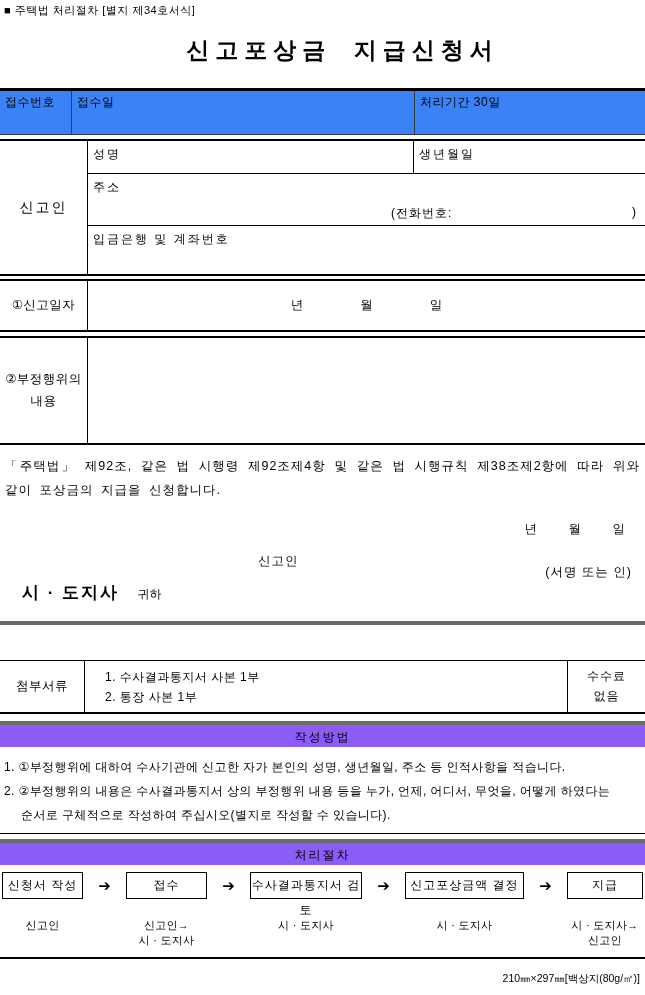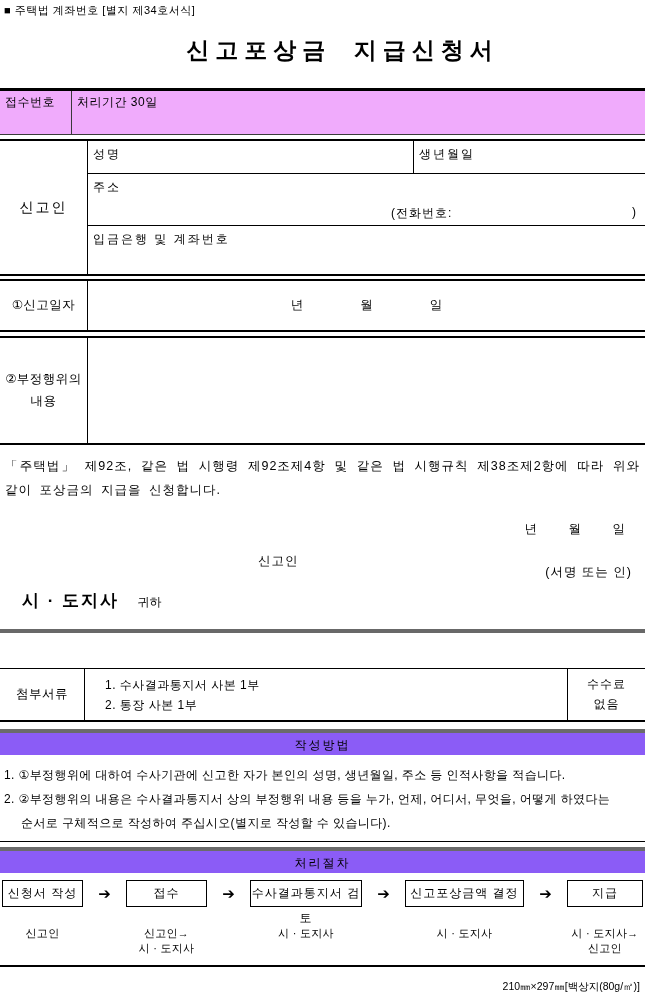--- a/index.html
+++ b/index.html
@@ -8,21 +8,21 @@
     width:645px; height:995px; overflow:hidden; position:relative;
     font-family:"Liberation Sans","DejaVu Sans",sans-serif; color:#000;
   }
   .form-ref { padding:3px 0 0 4px; font-size:11px; letter-spacing:0.5px; }
   .title {
     margin-top:17px; text-align:center; font-size:23px; font-weight:bold;
     letter-spacing:6px; word-spacing:10px;margin-left:40px;
   }
   
   .receipt {
-    margin-top:22px; height:47px; background:#f0abfc;
+    margin-top:22px; height:47px; background:#3b82f6;
     border-top:3px solid #000; border-bottom:1px solid #3a3a3a;
     display:flex; align-items:stretch;
   }
   .receipt .cell { font-size:12px; padding:3px 5px; letter-spacing:0.5px; }
   .receipt .c1 { width:72px; border-right:1px solid #3a3a3a; }
   .receipt .c2 { flex:1; border-right:1px solid #3a3a3a; }
   .receipt .c3 { width:230px; }
   
   .applicant {
     margin-top:4px; border-top:2px solid #000; border-bottom:2px solid #000;
@@ -63,21 +63,21 @@
   
   .decl-body {
     margin-top:9px; padding:0 5px; font-size:12.5px; line-height:24px;
     text-align:justify; word-break:keep-all; letter-spacing:1px; word-spacing:3px;
   }
   .decl-date { margin-top:19px; text-align:right; padding-right:20px; font-size:12.5px; }
   .decl-date span { margin-left:28px; }
   .signer-row { margin-top:13px; position:relative; height:30px; font-size:12.5px; }
   .signer-name { position:absolute; left:258px; top:2px; letter-spacing:1px; }
   .sign-note { position:absolute; right:13px; top:13px; letter-spacing:1px; }
-  .addressee-row { margin-top:8px; padding-left:22px; height:24px; }
+  .addressee-row { padding-left:22px; height:24px; }
   .addressee { font-size:17px; font-weight:bold; letter-spacing:2px; }
   .honorific { font-size:12px; margin-left:14px; }
   .separator { margin-top:16px; height:4px; background:#686868; }
   
   .attach {
     margin-top:35px; border-top:1px solid #000; border-bottom:2px solid #000;
     height:54px; display:flex; align-items:stretch;
   }
   .attach-label {
     width:85px; border-right:1px solid #000; display:flex;
@@ -109,26 +109,29 @@
     font-size:12px; letter-spacing:1px; width:100%;
   }
   .w1 { width:81px; } .w2 { width:81px; } .w3 { width:112px; } .w4 { width:119px; } .w5 { width:76px; }
   .step-actor { margin-top:8px; font-size:11px; text-align:center; line-height:1.35; letter-spacing:0.3px; }
   .flow-arrow { font-size:15px; font-weight:bold; margin-top:5px; }
   .footer { margin-top:13px; text-align:right; padding-right:5px; font-size:10.5px; }
 </style>
 </head>
 <body>
 
-<div class="form-ref">■ 주택법 계좌번호 [별지 제34호서식]</div>
+<div class="form-ref">■ 주택법 처리절차 [별지 제34호서식]</div>
 <div class="title">신고포상금 지급신청서</div>
 
 <div class="receipt">
   <div class="cell c1">
     <span>접수번호</span>
+  </div>
+  <div class="cell c2">
+    <span>접수일</span>
   </div>
   <div class="cell c3">
     <span>처리기간 30일</span>
   </div>
 </div>
 
 <div class="applicant">
   <div class="app-label">신고인</div>
   <div class="app-content">
     <div class="row1">

